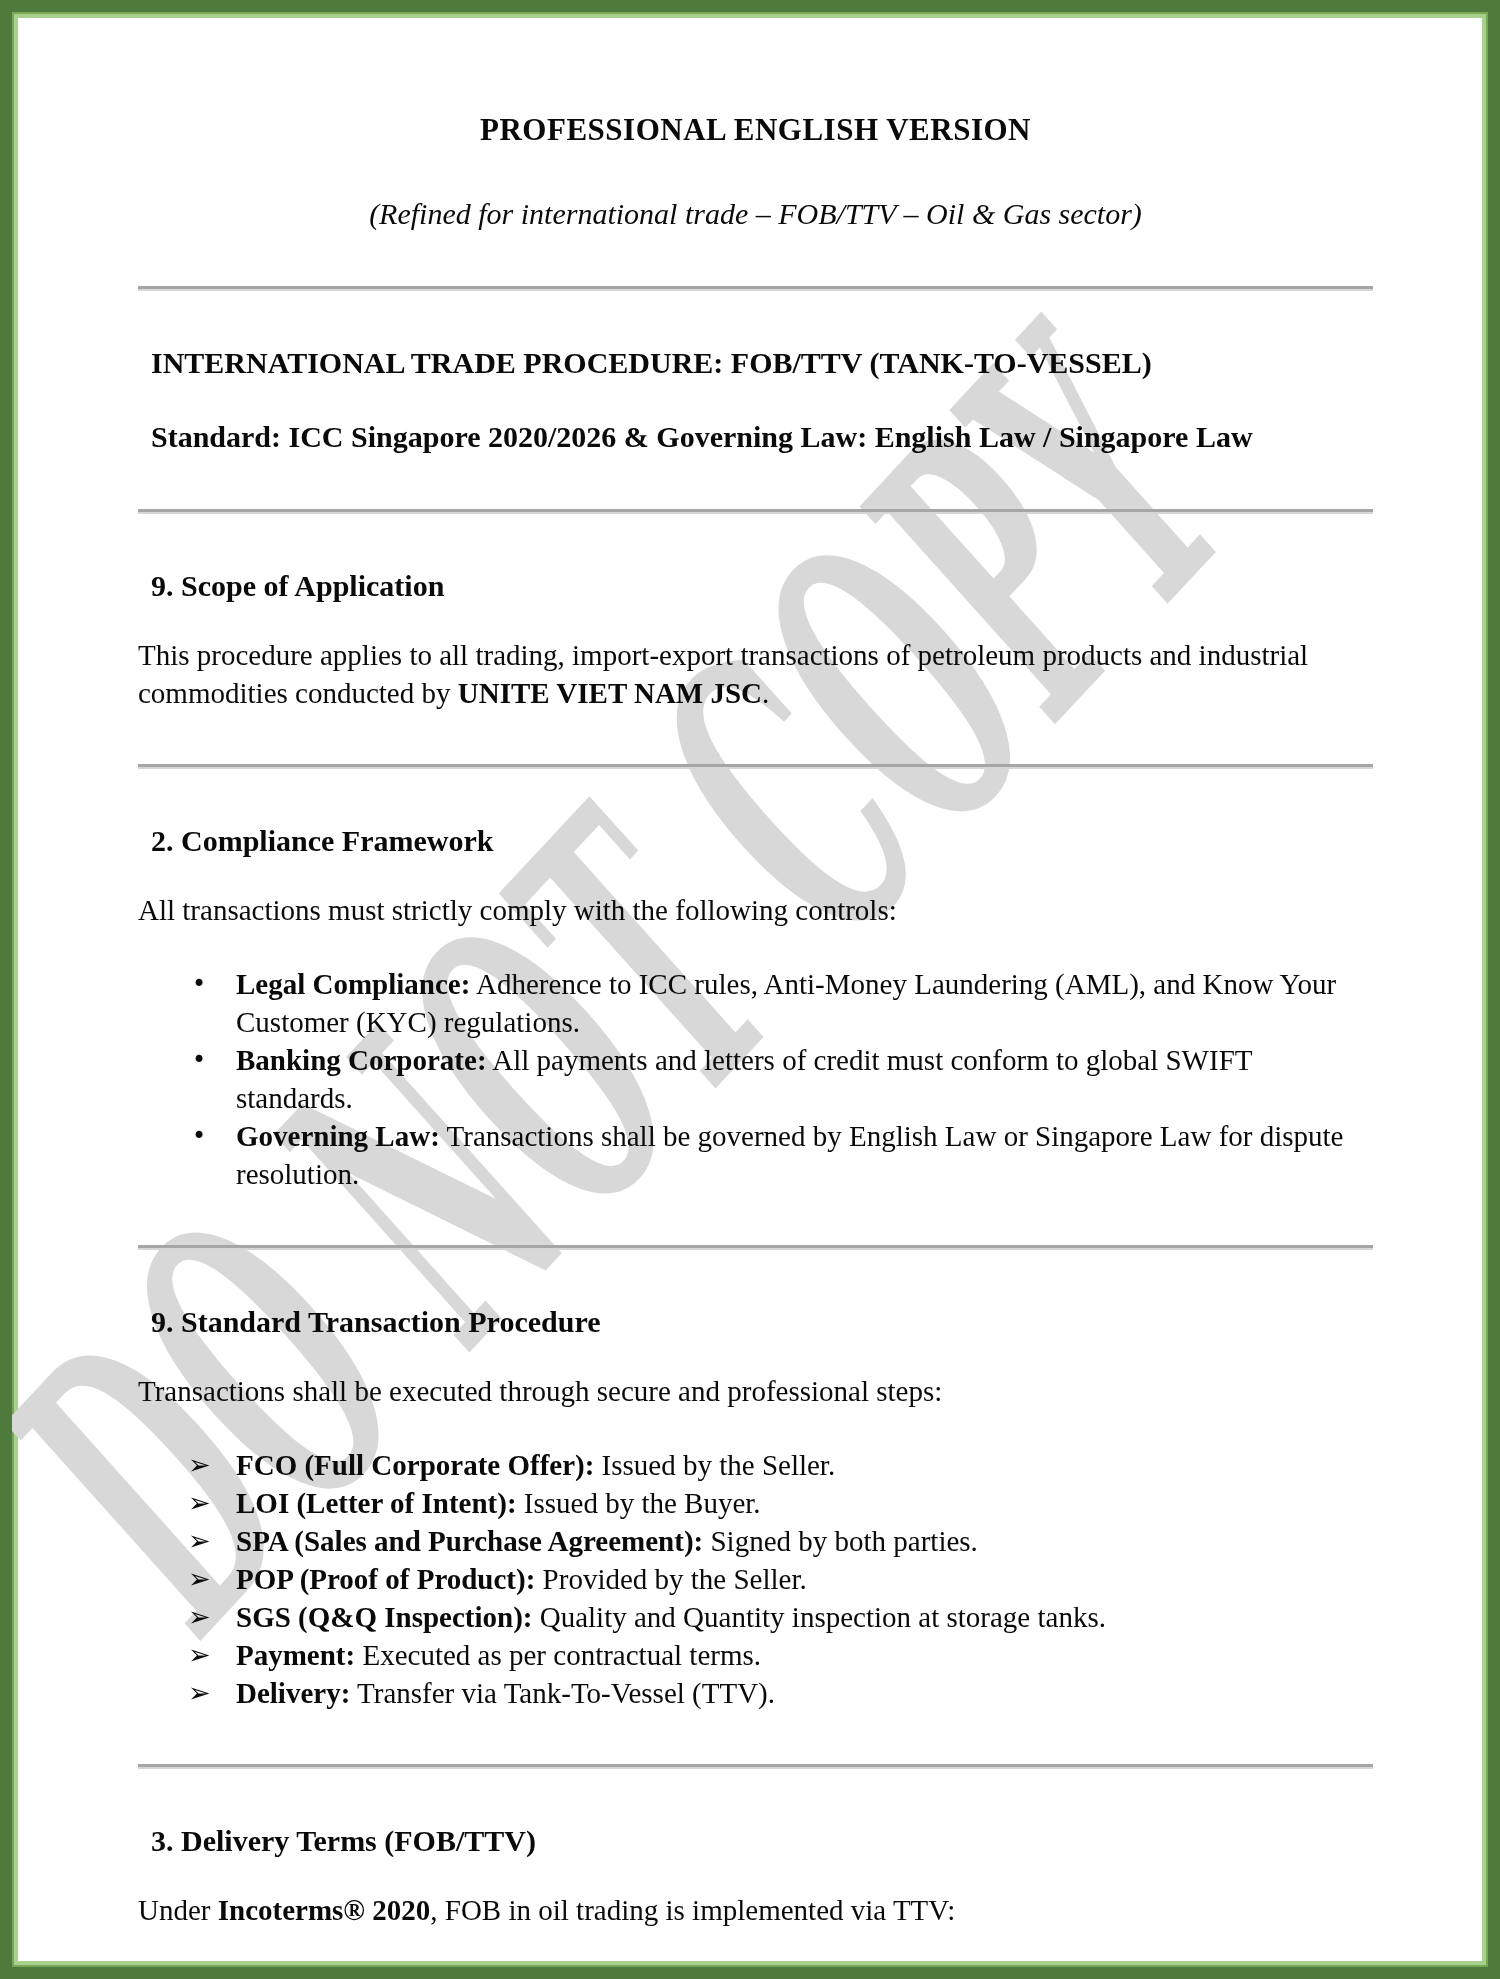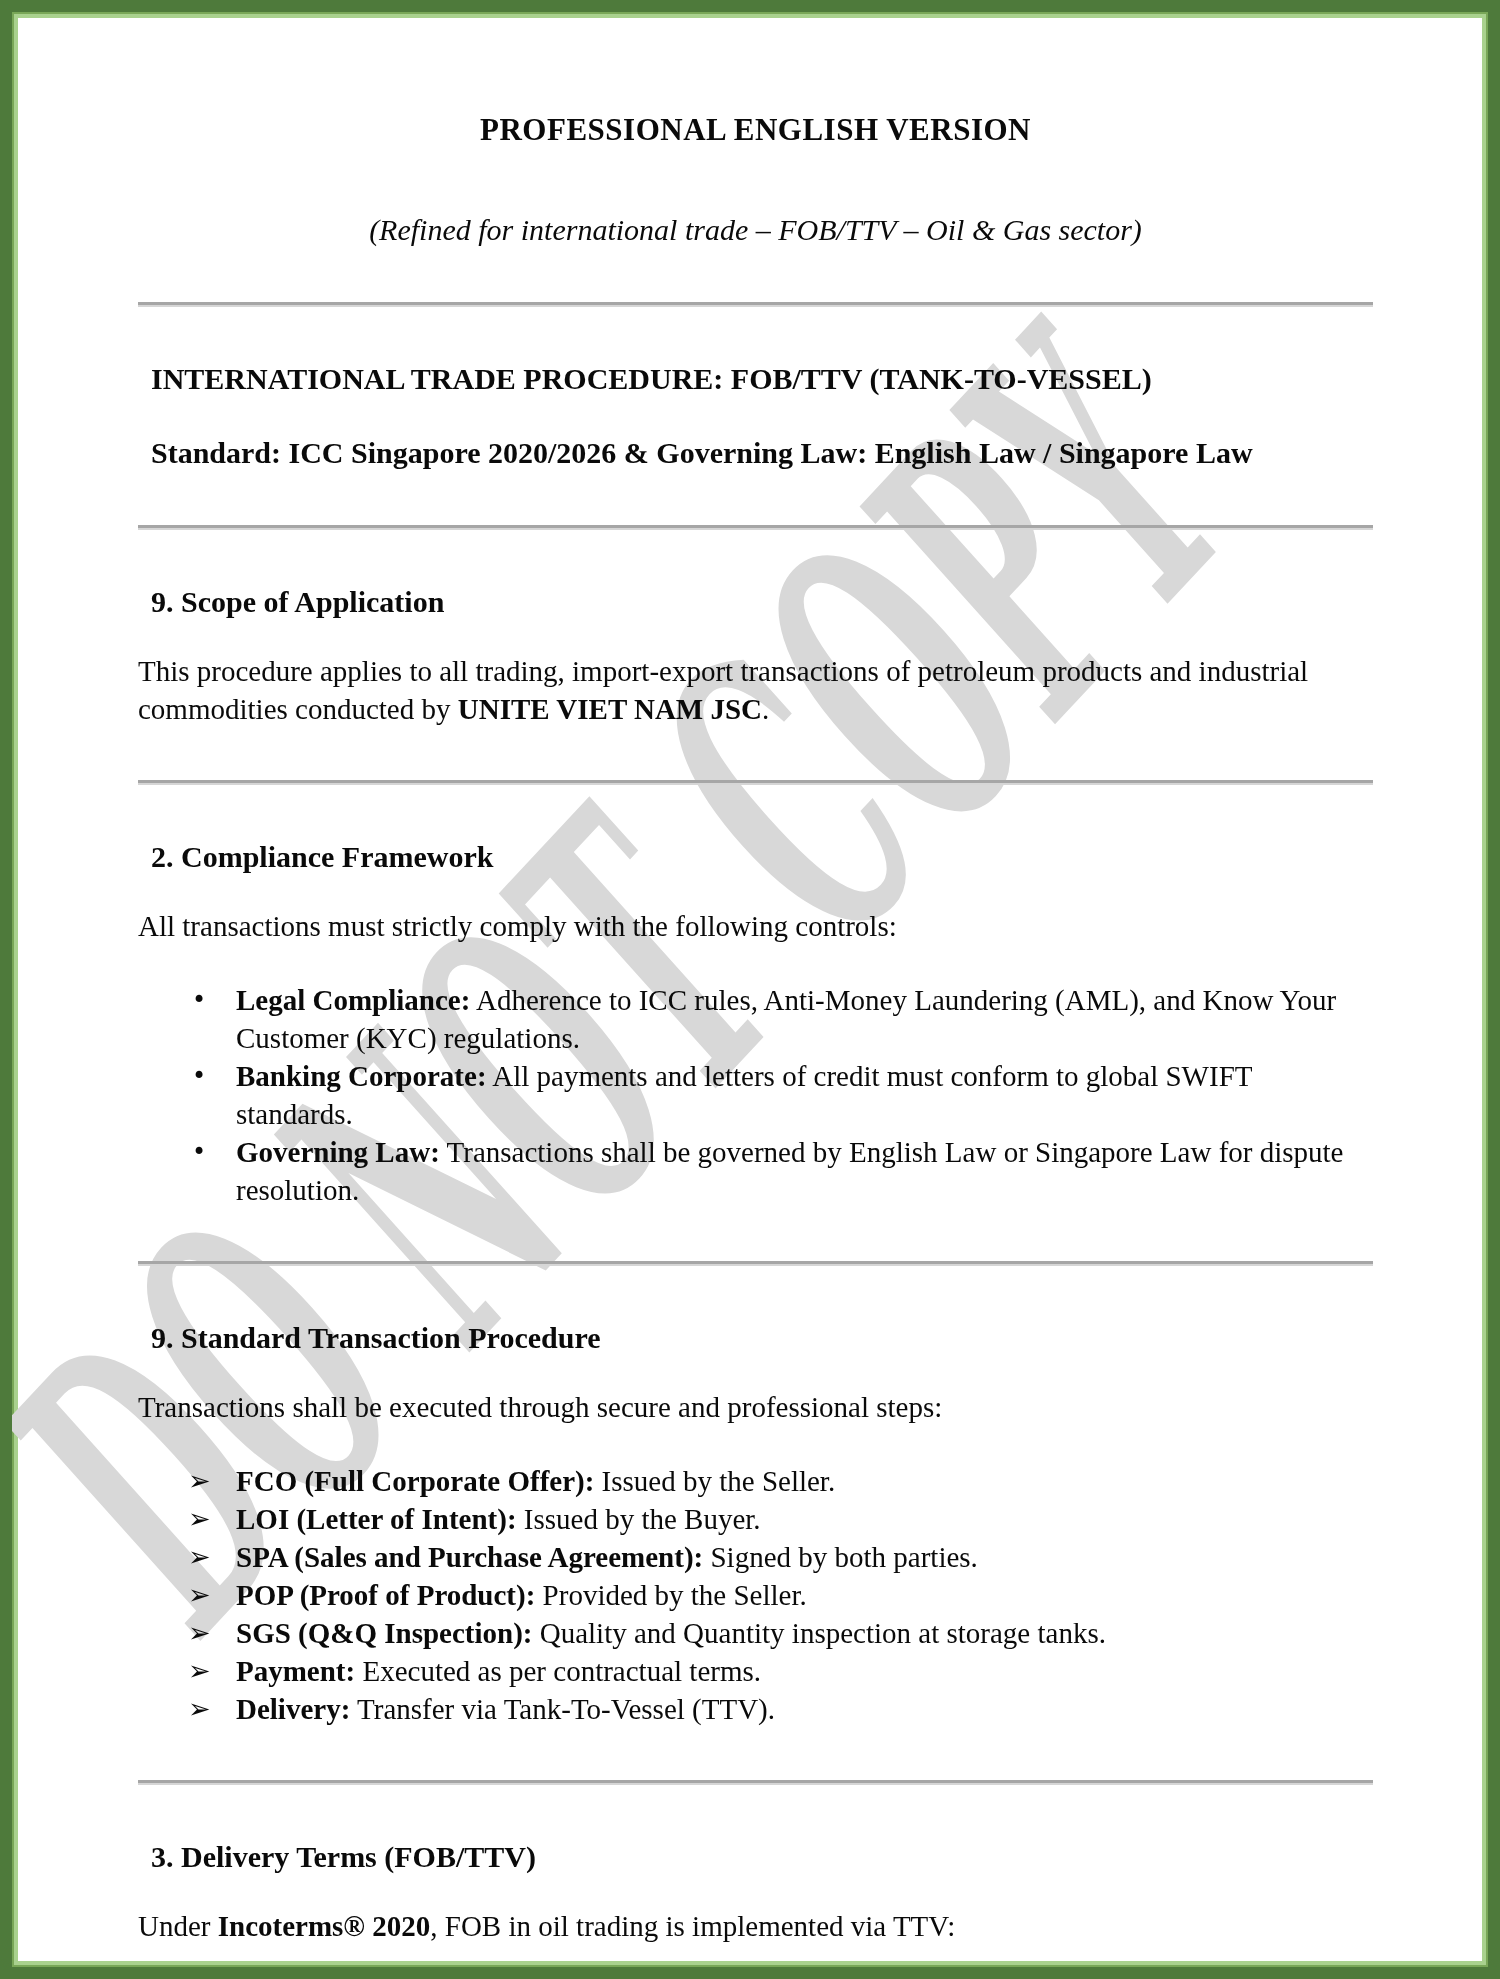--- a/index.html
+++ b/index.html
@@ -35,21 +35,21 @@
     z-index:1;
   }
   .doc-title {
     margin:0;
     font-size:31px; font-weight:bold;
     text-align:center;
     line-height:40px;
     letter-spacing:0.5px;
   }
   .doc-subtitle {
-    margin:60px 0 0 0;
+    margin:44px 0 0 0;
     font-size:30px; font-style:italic;
     text-align:center;
     line-height:40px;
   }
   .rule {
     height:3px;
     background:#a6a6a6;
     border:0;
     border-bottom:2px solid #d6d6d6;
     margin:52px 0;

